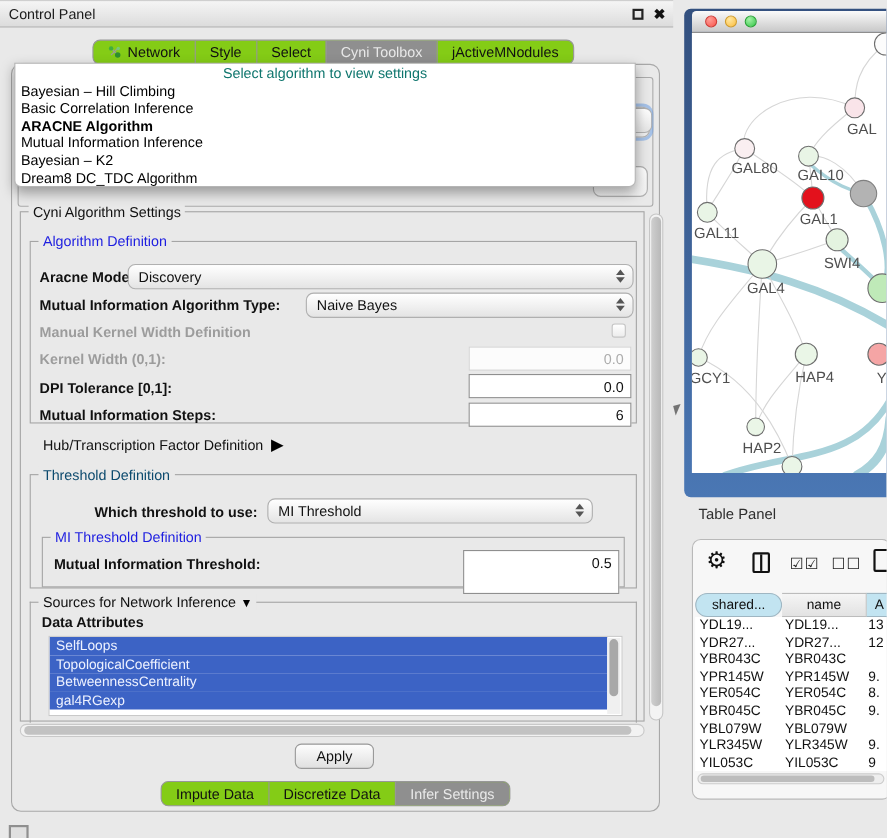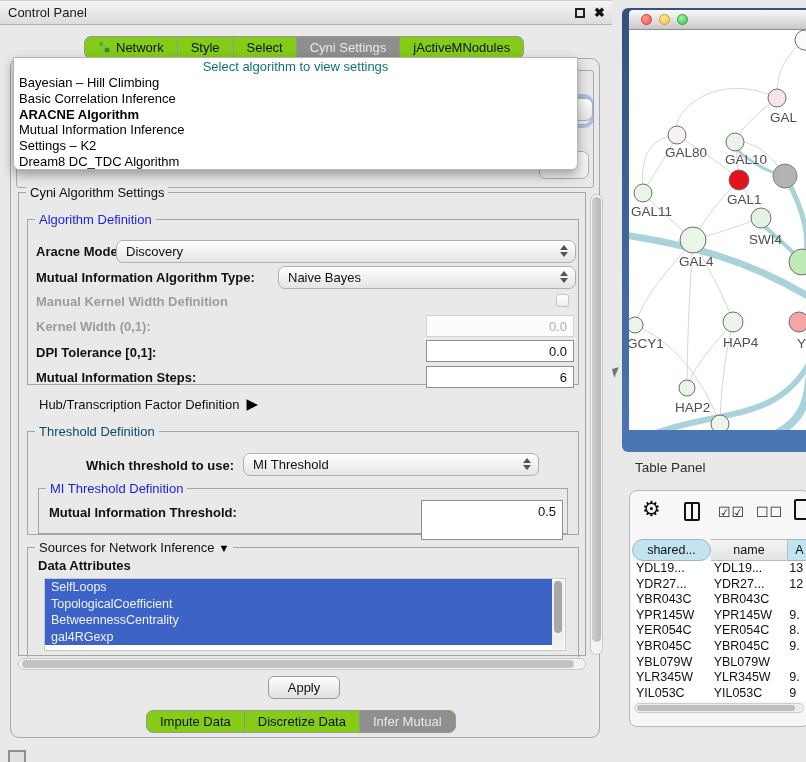--- a/index.html
+++ b/index.html
@@ -139,21 +139,21 @@
       </svg>
       <span>Network</span>
     </div>
     <div class="tab">
       <span>Style</span>
     </div>
     <div class="tab">
       <span>Select</span>
     </div>
     <div class="tab selected">
-      <span>Cyni Settings</span>
+      <span>Cyni Toolbox</span>
     </div>
     <div class="tab">
       <span>jActiveMNodules</span>
     </div>
   </div>
 
 <div class="abs outer-panel"></div>
 
 <div class="abs hidden-group">
   <div class="hidden-combo1">
@@ -165,21 +165,21 @@
   <div class="hidden-combo2"></div>
 </div>
 
 <div class="abs dd-popup">
   <div class="dd-prompt">Select algorithm to view settings</div>
   <div id="dd-items">
       <div class="dd-item">Bayesian – Hill Climbing</div>
       <div class="dd-item">Basic Correlation Inference</div>
       <div class="dd-item bold">ARACNE Algorithm</div>
       <div class="dd-item">Mutual Information Inference</div>
-      <div class="dd-item">Settings – K2</div>
+      <div class="dd-item">Bayesian – K2</div>
       <div class="dd-item">Dream8 DC_TDC Algorithm</div>
     </div>
 </div>
 
 <div class="abs group" id="settings-group">
   <span class="legend">Cyni Algorithm Settings</span>
 
   <div class="group" style="left:8px; top:26px; width:552px; height:166px;">
     <span class="legend blue">Algorithm Definition</span>
 
@@ -267,21 +267,21 @@
 <div class="abs apply-btn">Apply</div>
 
 <div class="abs tabstrip" id="bottom-tabs">
     <div class="tab">
       <span>Impute Data</span>
     </div>
     <div class="tab">
       <span>Discretize Data</span>
     </div>
     <div class="tab selected">
-      <span>Infer Mutual</span>
+      <span>Infer Settings</span>
     </div>
   </div>
 
 <div class="abs cursor-mark"></div>
 
 <div class="abs net-window">
   <div class="net-titlebar">
     <span class="tl red"></span>
     <span class="tl yellow"></span>
     <span class="tl green"></span>

